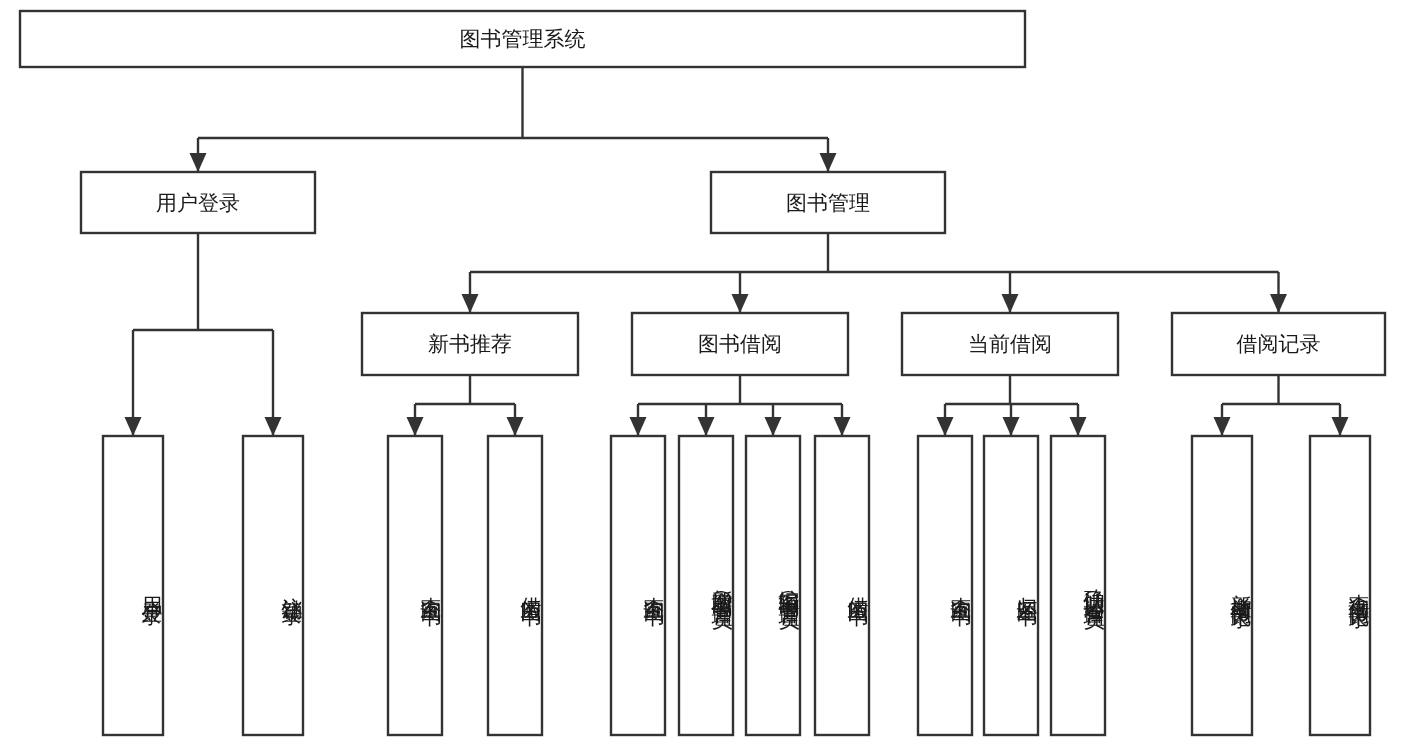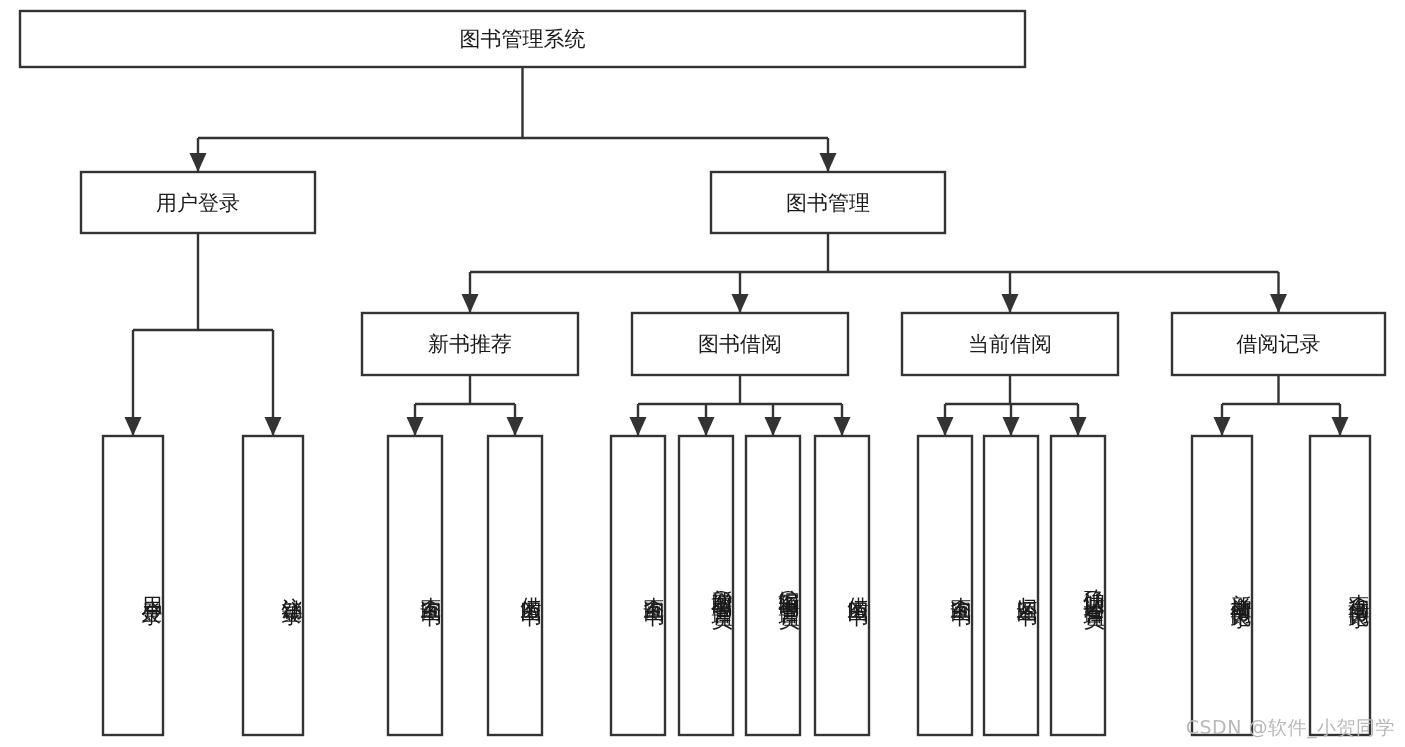--- a/index.html
+++ b/index.html
@@ -173,14 +173,13 @@
       <div class="vlabel" style="left: 611px; top: 450px; width: 54px; height: 271px;">查询图书</div>
       <div class="vlabel" style="left: 679px; top: 450px; width: 54px; height: 271px;">新增图书（管理员）</div>
       <div class="vlabel" style="left: 746px; top: 450px; width: 54px; height: 271px;">编辑图书（管理员）</div>
       <div class="vlabel" style="left: 815px; top: 450px; width: 54px; height: 271px;">借阅图书</div>
       <div class="vlabel" style="left: 918px; top: 450px; width: 54px; height: 271px;">查询图书</div>
       <div class="vlabel" style="left: 984px; top: 450px; width: 54px; height: 271px;">归还图书</div>
       <div class="vlabel" style="left: 1051px; top: 450px; width: 54px; height: 271px;">确认归还（管理员）</div>
       <div class="vlabel" style="left: 1192px; top: 450px; width: 60px; height: 271px;">新增借阅记录</div>
       <div class="vlabel" style="left: 1310px; top: 450px; width: 60px; height: 271px;">查询借阅记录</div>
     </div>
-  <div class="watermark">CSDN @软件_小贺同学</div>
 </div>
 
 </body></html>

